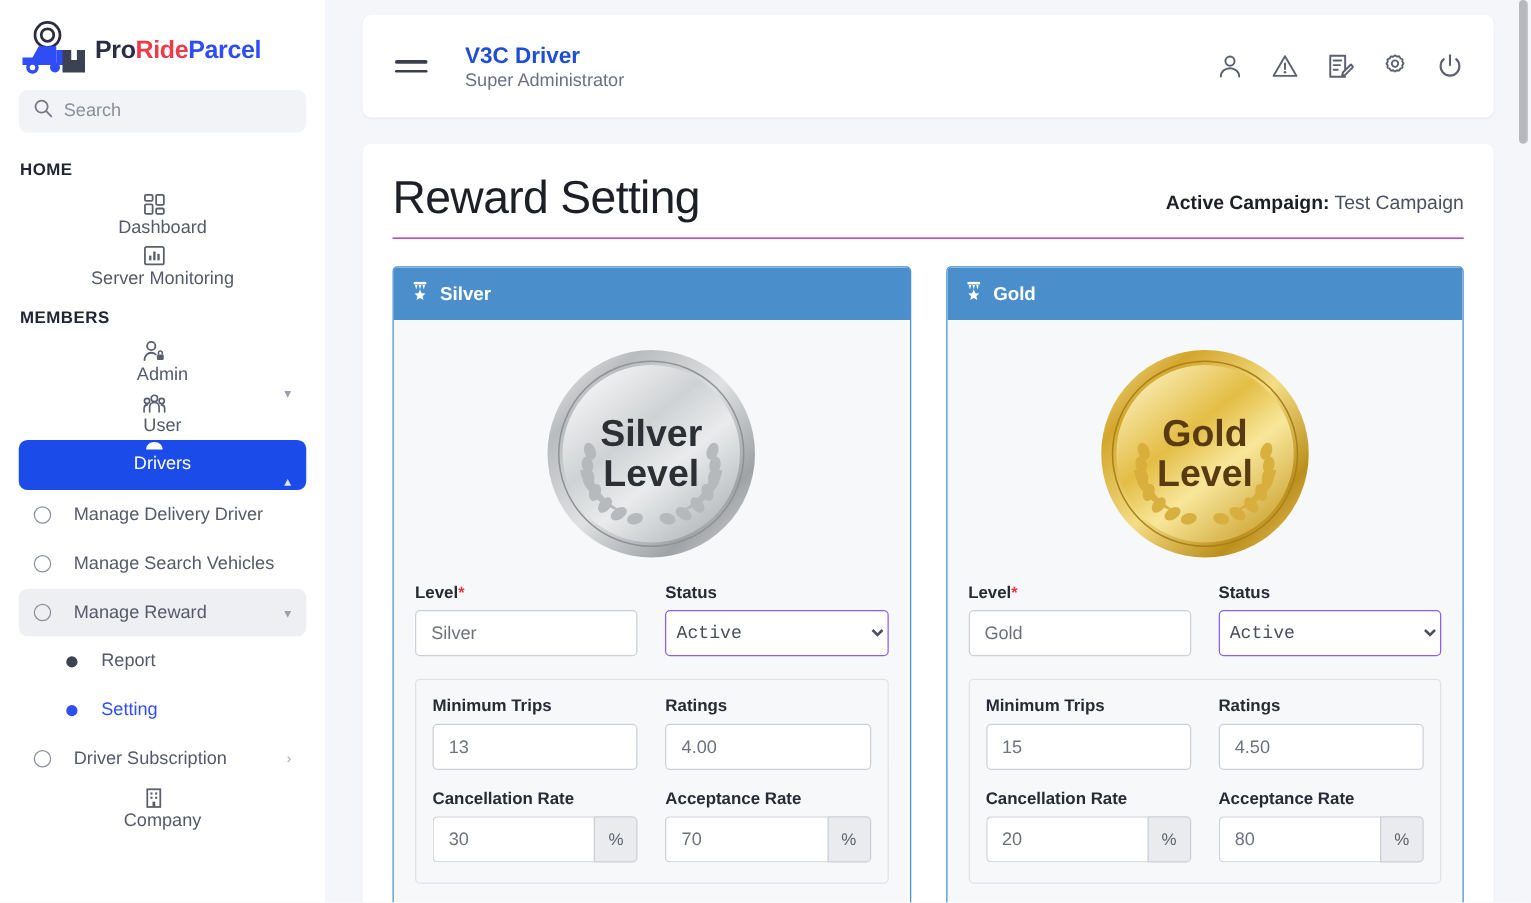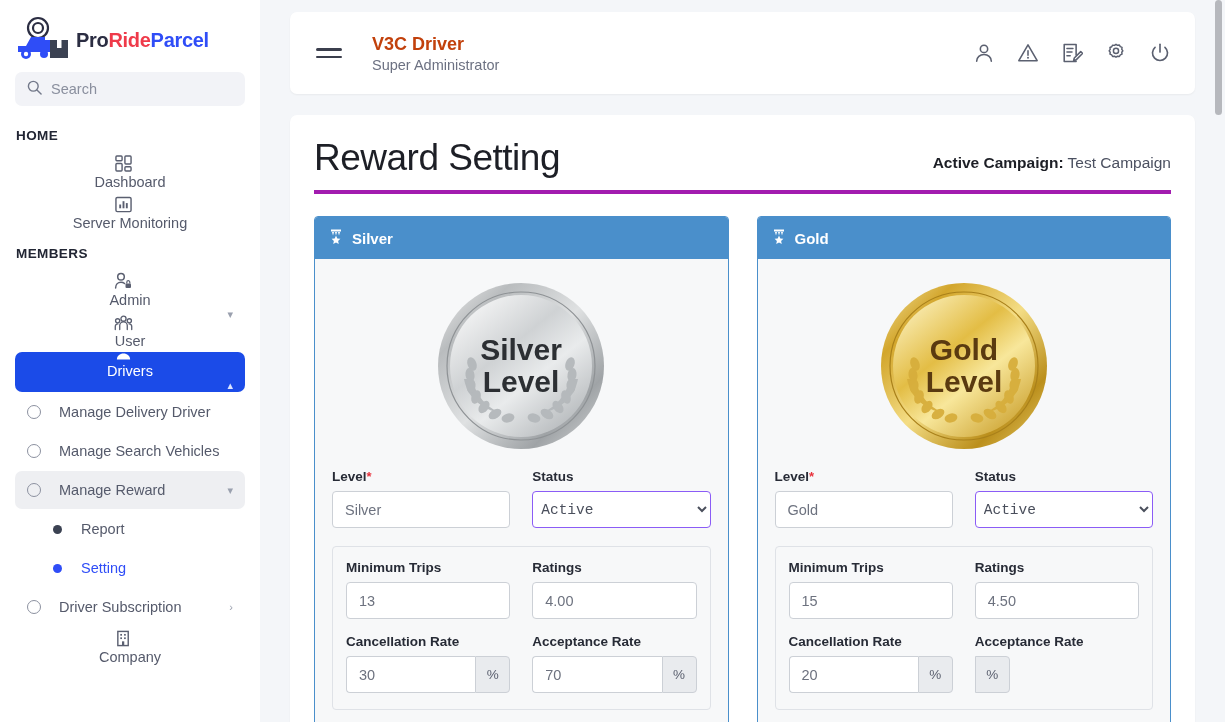--- a/index.html
+++ b/index.html
@@ -110,38 +110,38 @@
     height: 82px;
     display: flex; align-items: center;
     padding: 0 24px 0 26px;
     box-shadow: 0 1px 2px rgba(0,0,0,.05);
   }
   .burger { width: 26px; cursor: pointer; margin-right: 30px; }
   .burger span {
     display: block; height: 2.2px; background: #3b3f4d;
     border-radius: 2px; margin: 5px 0;
   }
-  .tb-title { font-size: 18px; font-weight: bold; color: #c2410c; line-height: 1.25; }
+  .tb-title { font-size: 18px; font-weight: bold; color: #1d4ed8; line-height: 1.25; }
   .tb-sub { font-size: 14.5px; color: #6c7182; margin-top: 2px; }
   .tb-icons { margin-left: auto; display: flex; align-items: center; gap: 22px; }
   .tb-icons svg { display: block; cursor: pointer; }
 
   .content-card {
     background: #fff;
     border-radius: 7px;
     margin-top: 21px;
     height: 640px;
     padding: 24px 24px 0 24px;
     box-shadow: 0 1px 2px rgba(0,0,0,.05);
     overflow: hidden;
   }
   .page-head {
     display: flex; align-items: flex-end;
     padding-bottom: 14px;
-    border-bottom: 4px solid #a21caf;
+    border-bottom: 1px solid #a21caf;
   }
   .page-title {
     font-size: 37px; font-weight: normal; color: #1d1f26;
     letter-spacing: -0.5px; line-height: 1;
   }
   .campaign { margin-left: auto; font-size: 15.5px; color: #4b5060; padding-bottom: 4px; }
   .campaign b { color: #1d1f26; margin-top: 16px; }
 
   .cards-row { display: flex; gap: 28px; padding-top: 22px; }
   .tier-card {
@@ -635,20 +635,21 @@
               <div class="fgroup">
                 <label class="flabel">Cancellation Rate</label>
                 <div class="igroup">
                   <input class="finput" type="text" value="20" style="">
                   <span class="iaddon">%</span>
                 </div>
               </div>
               <div class="fgroup">
                 <label class="flabel">Acceptance Rate</label>
                 <div class="igroup">
+                  <input class="finput" type="text" value="80" style="">
                   <span class="iaddon">%</span>
                 </div>
               </div>
             </div>
           </div>
 
         </div>
       </div>
 
     </div>

